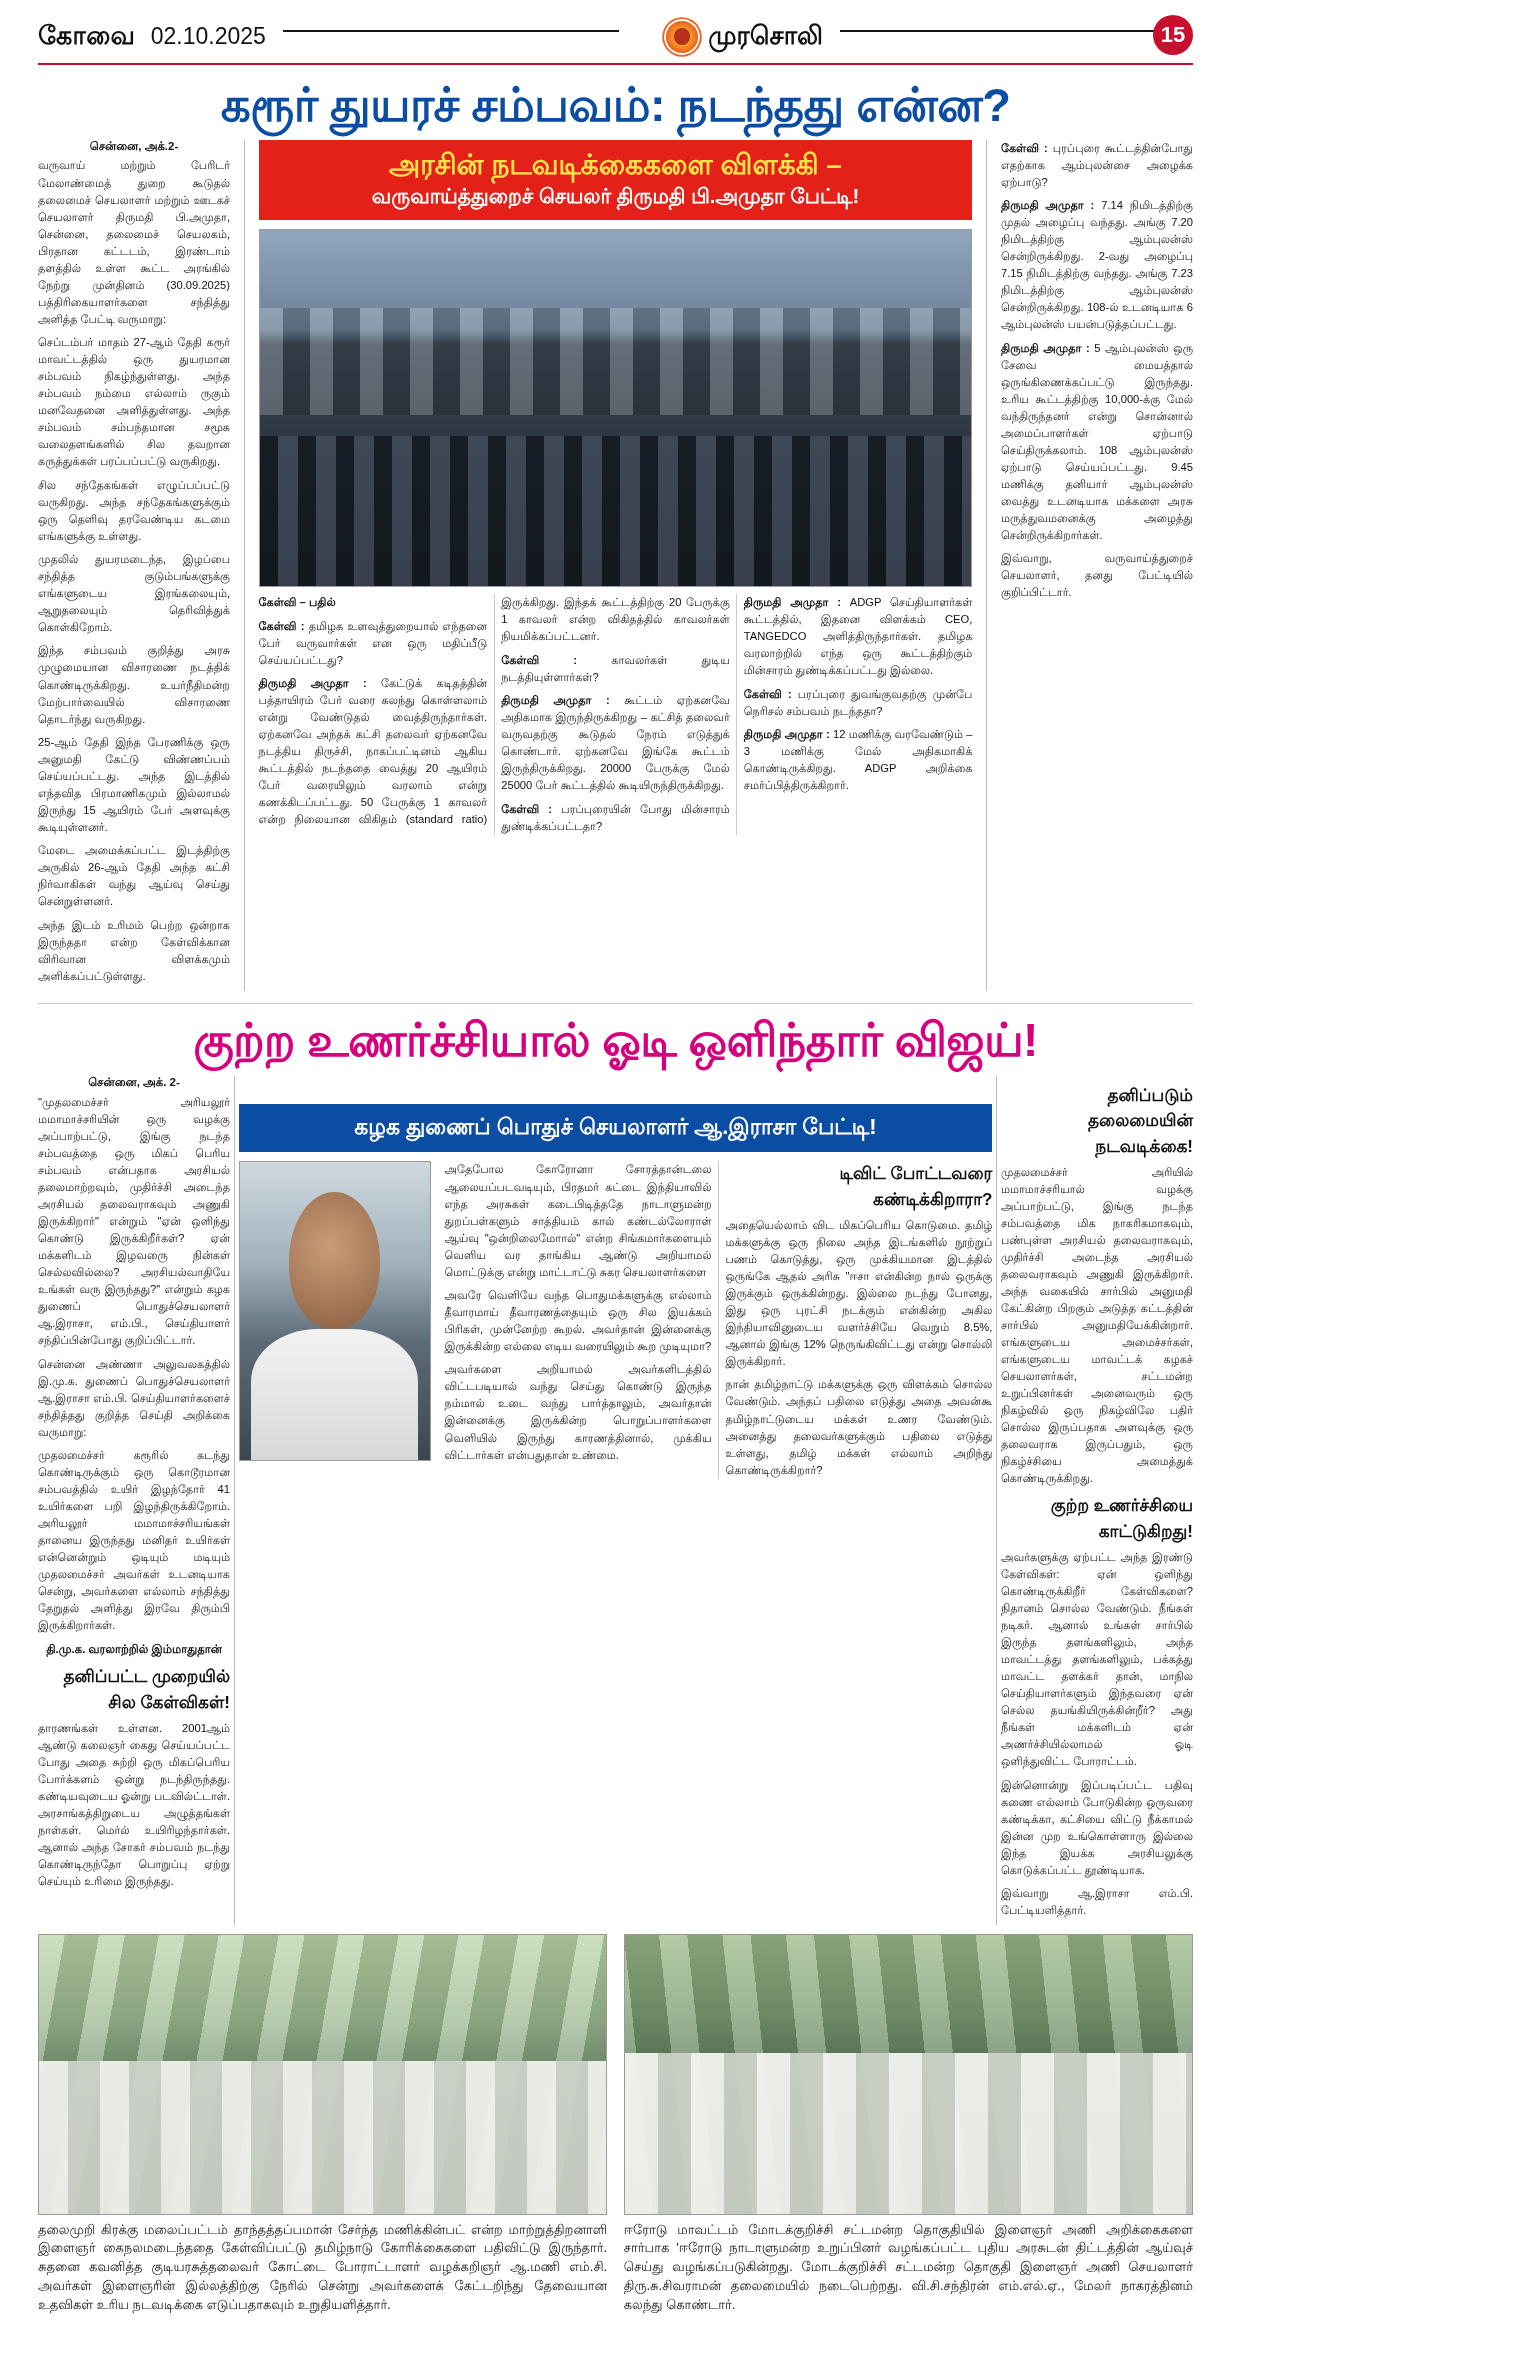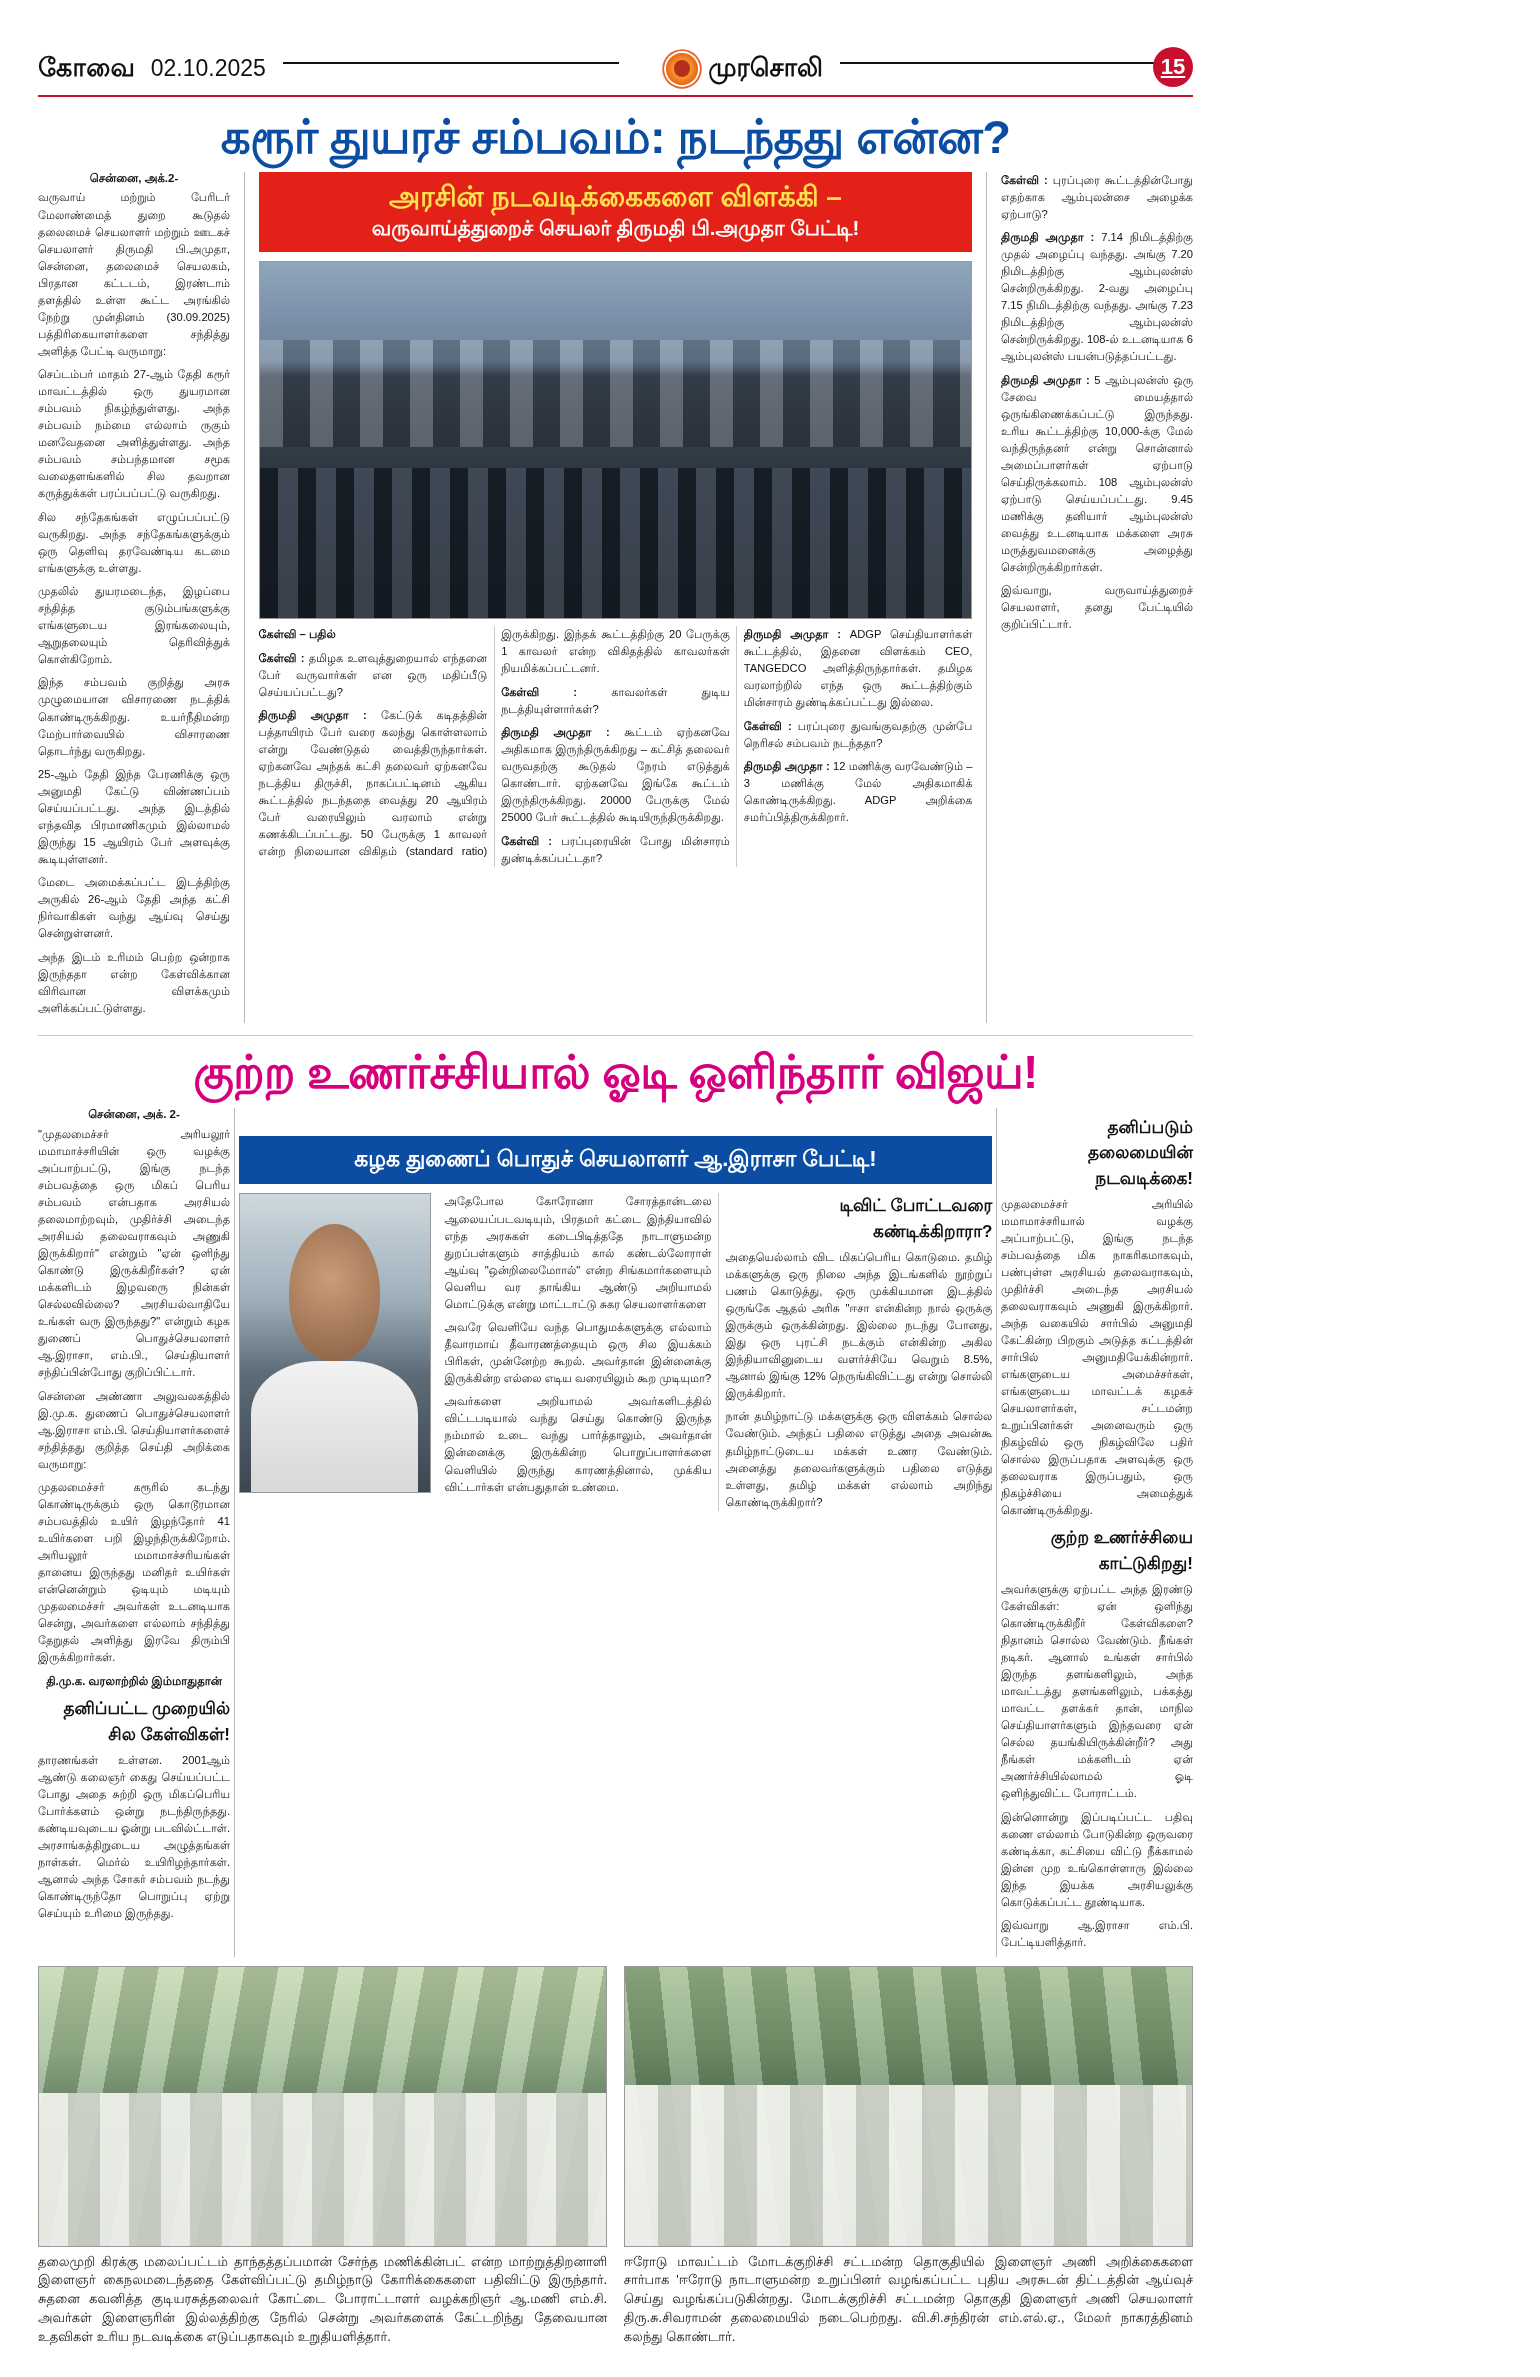--- a/index.html
+++ b/index.html
@@ -9,21 +9,21 @@
     height: 2377px;
     background: #ffffff;
     font-family: "Liberation Sans", sans-serif;
     color: #111;
     overflow: hidden;
   }
   .page {
     position: relative;
     width: 1231px;
     height: 2377px;
-    padding: 42px 38px 19px 38px;
+    padding: 10px 38px 19px 38px;
   }
 
   
   .masthead {
     display: flex;
     align-items: center;
     height: 55px;
     border-bottom: 2.6px solid #c8102e;
     position: relative;
   }
@@ -85,21 +85,20 @@
   .page-badge {
     width: 40px; height: 40px;
     border-radius: 50%;
     background: #c8102e;
     color: #fff;
     font-size: 22px;
     font-weight: bold;
     display: flex;
     align-items: center;
     justify-content: center;
-    text-decoration: underline;
   }
 
   
   .headline-1 {
     text-align: center;
     font-size: 47px;
     font-weight: bold;
     color: #0b4da2;
     margin: 14px 0 9px 0;
     letter-spacing: -0.6px;

